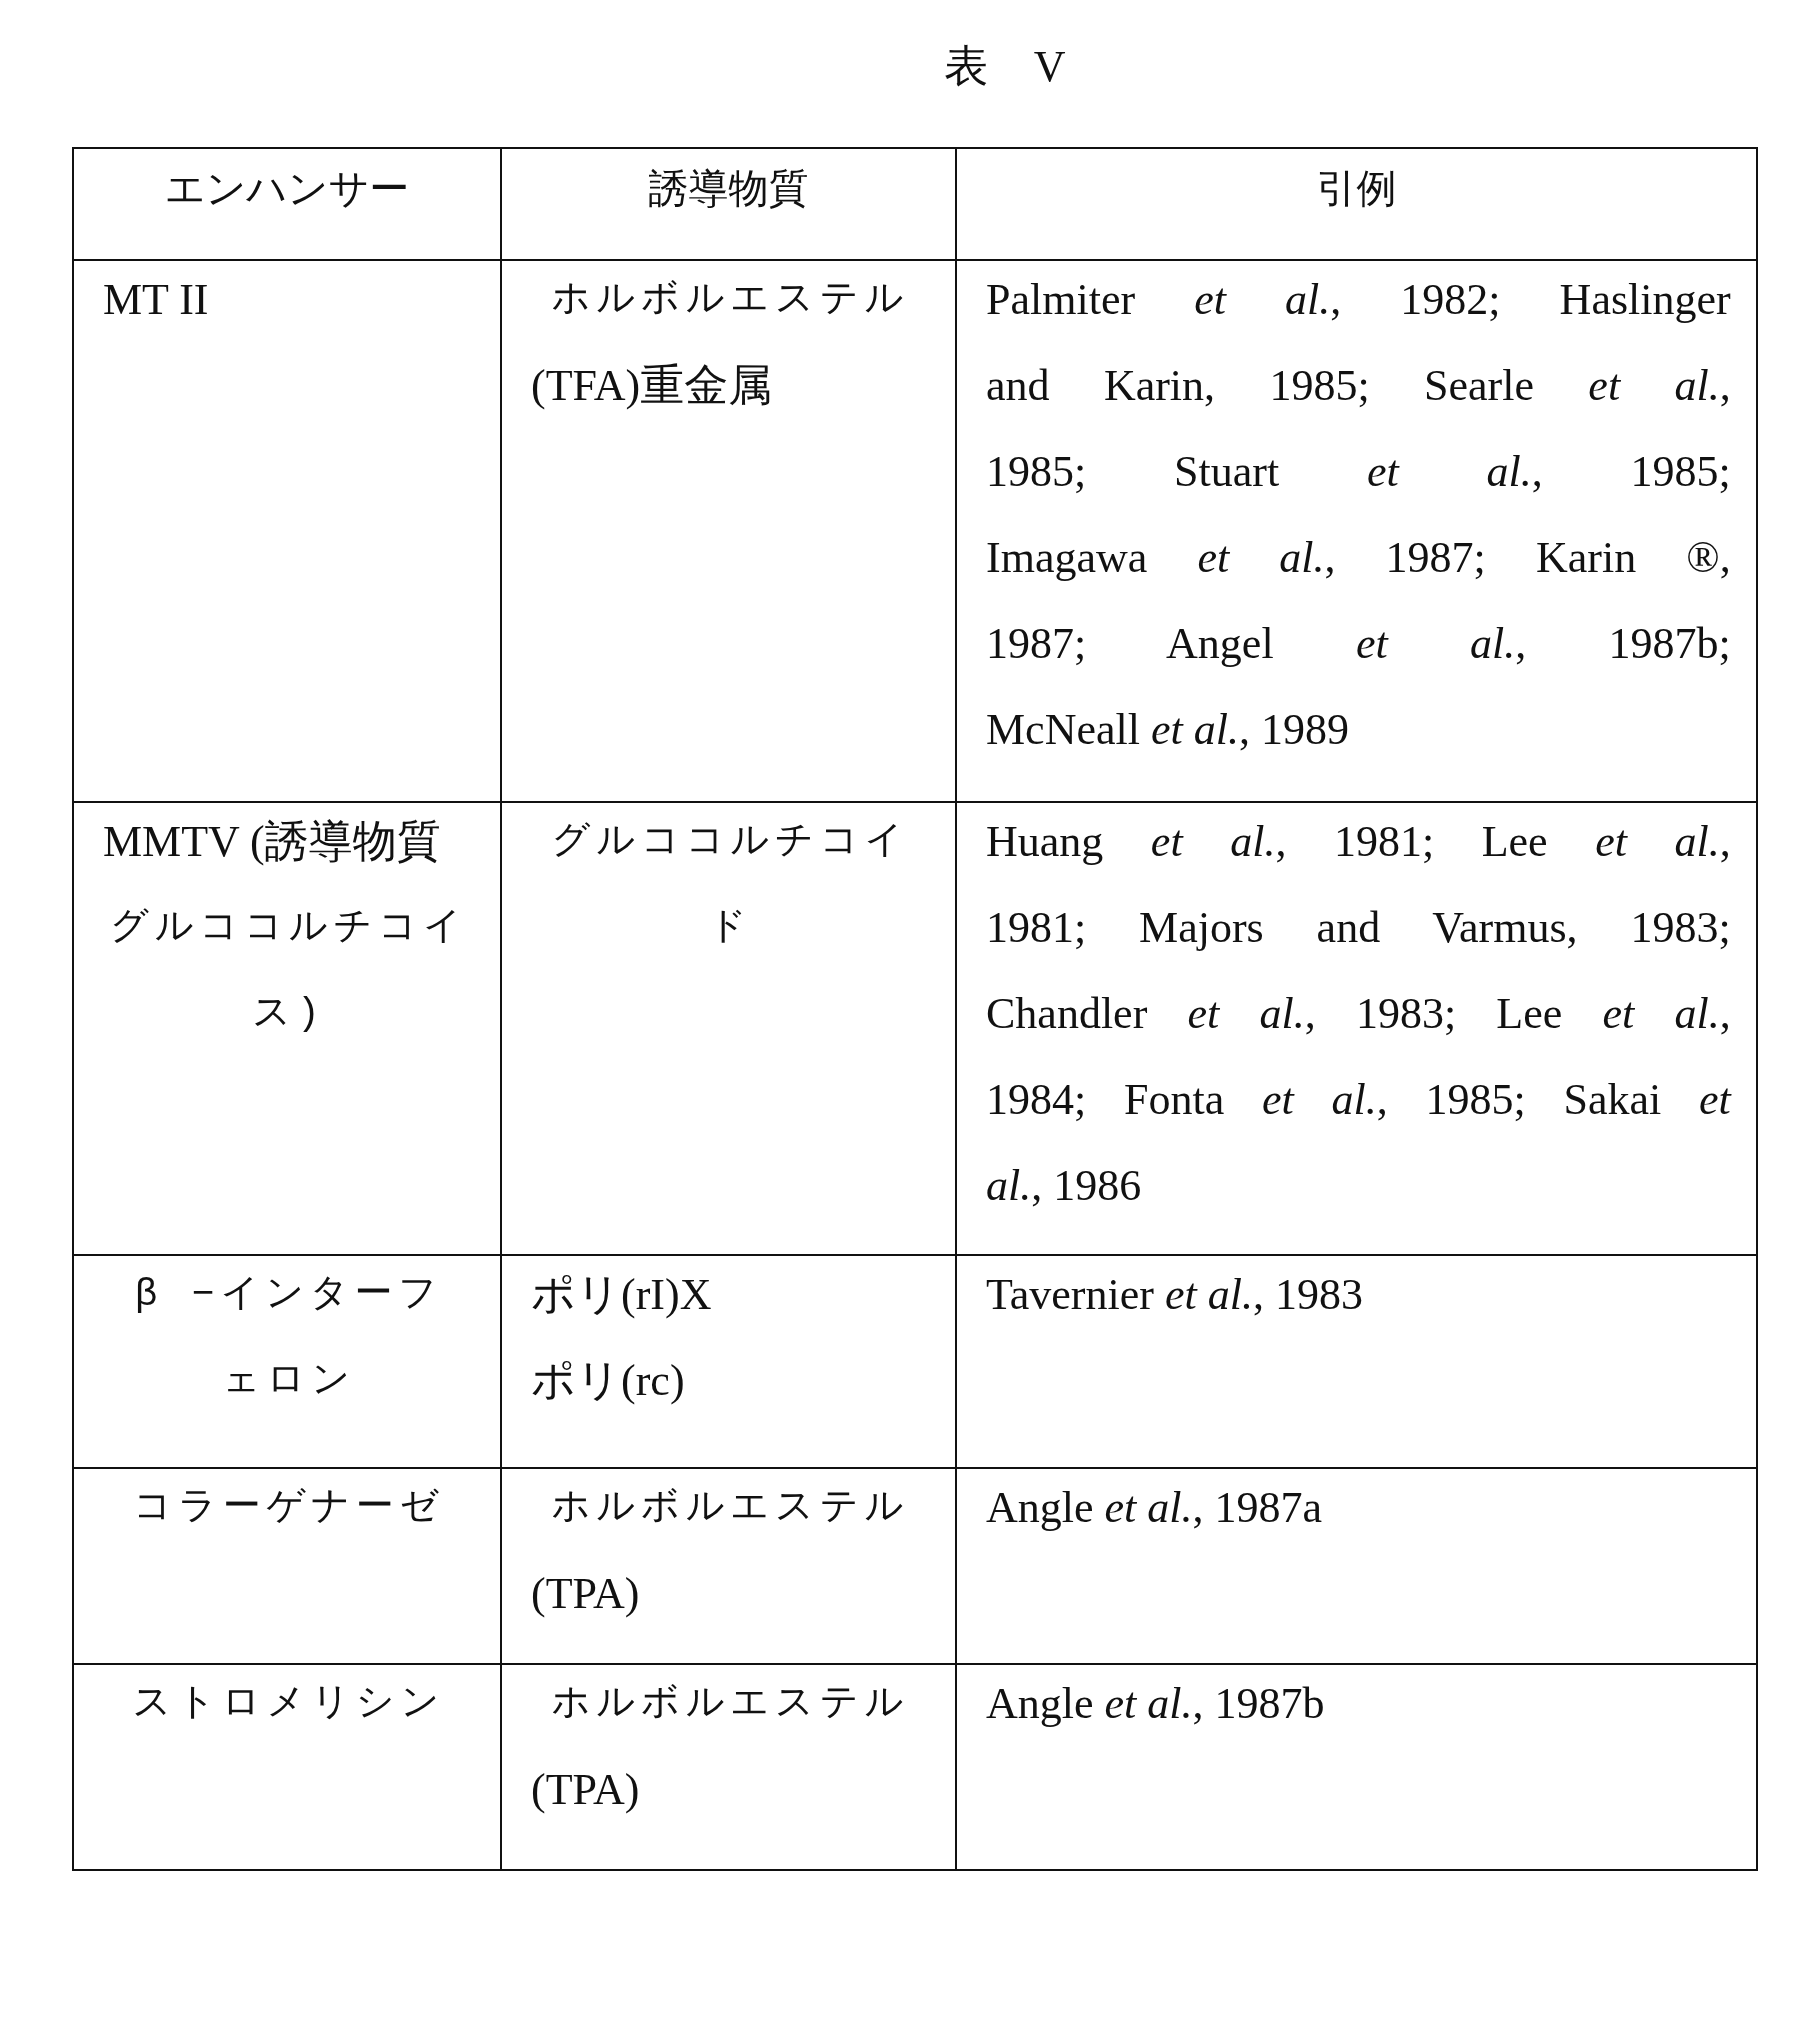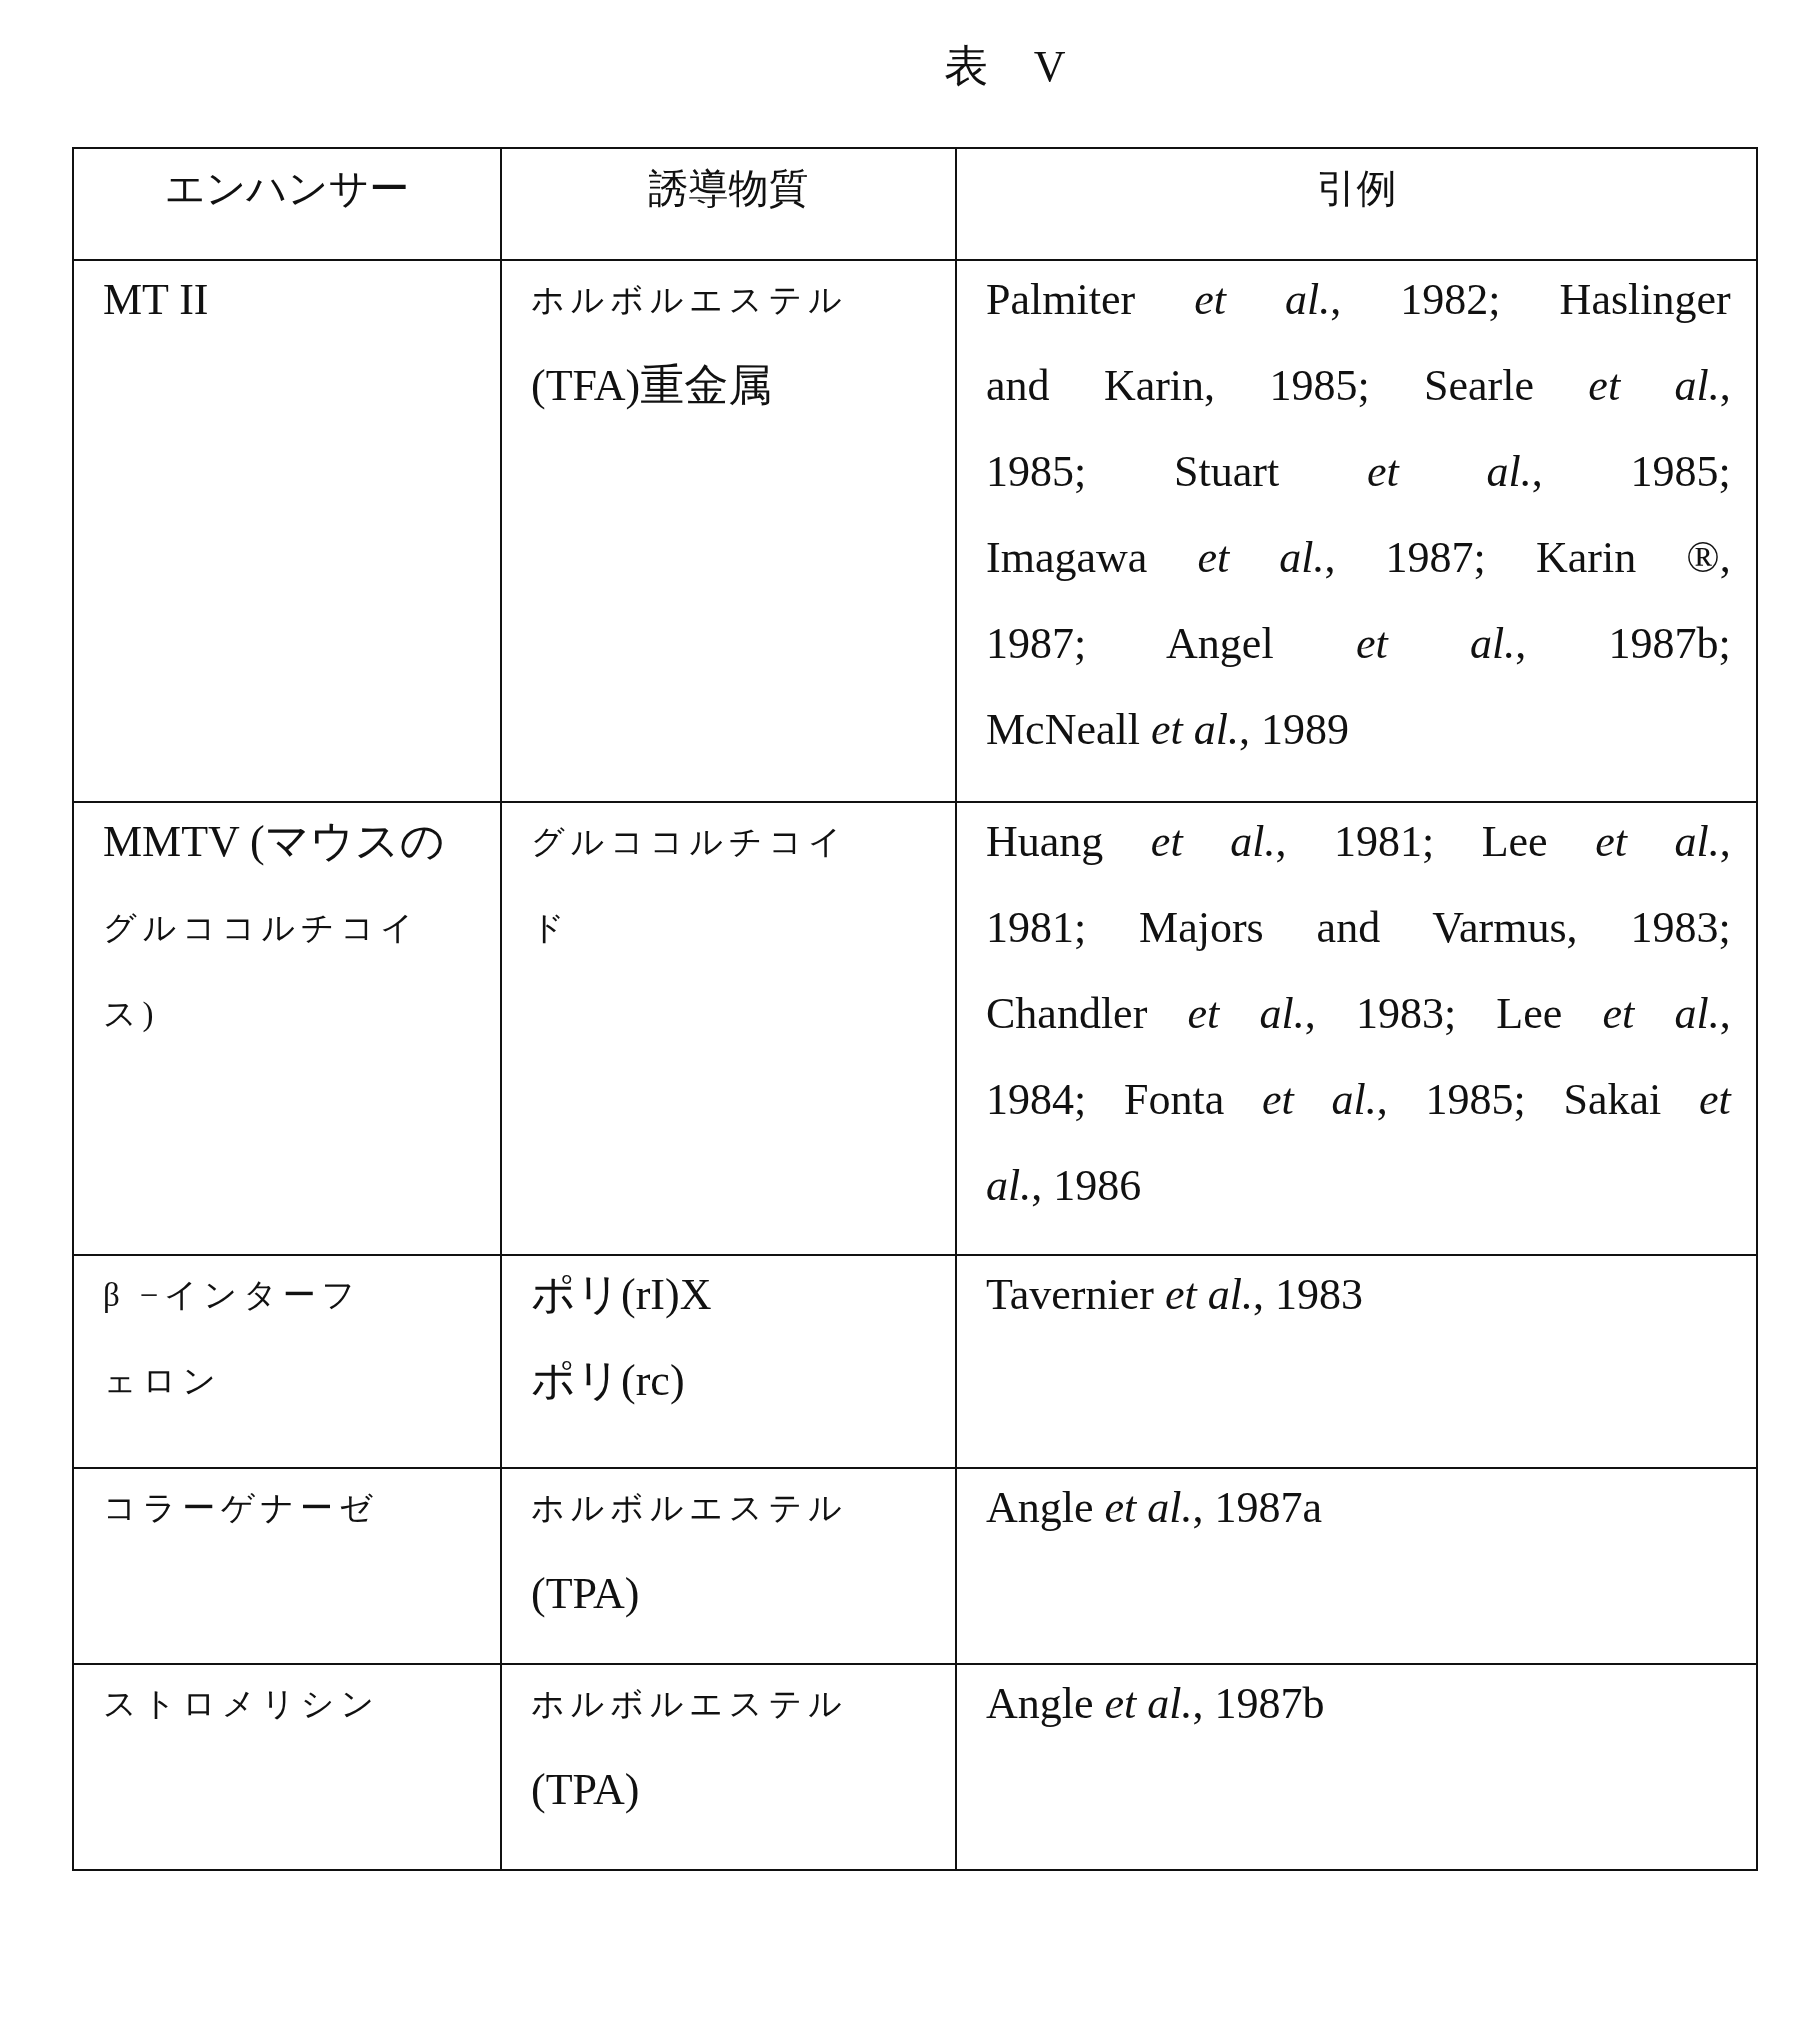--- a/index.html
+++ b/index.html
@@ -62,24 +62,25 @@
     display: block;
     text-align: justify;
     text-align-last: justify;
     white-space: normal;
   }
   .cell .last {
     display: block;
     white-space: nowrap;
   }
   .jp {
-    font-family: Liberation Serif, serif;
-    font-size: 33px;
+    font-family: Liberation Mono, monospace;
+    font-size: 38px;
     letter-spacing: 5.8px;
     font-weight: 300;
+    text-align: center;
   }
   .u { text-decoration: underline; }
   i { font-style: italic; }
   tr.r1 td { height: 524px; }
   tr.r2 td { height: 435px; }
   tr.r3 td { height: 195px; }
   tr.r4 td { height: 195px; }
   tr.r5 td { height: 178px; }
   tr.r6 td { height: 188px; }
 </style>
@@ -123,21 +124,21 @@
             <span class="jline">Imagawa <i>et al.</i>, 1987; Karin ®,</span>
             <span class="jline">1987; Angel <i>et al.</i>, 1987b;</span>
             <span class="last">McNeall <i>et al.</i>, 1989</span>
           </div>
         </td>
     </tr>
 
     <tr class="r2">
       <td>
           <div class="cell">
-        <span class="line">MMTV (マウスの</span>
+        <span class="line">MMTV (誘導物質</span>
         <span class="line jp">グルココルチコイ</span>
         <span class="line jp">ス)</span>
       </div>
         </td>
       <td>
           <div class="cell">
         <span class="line jp">グルココルチコイ</span>
         <span class="line jp">ド</span>
       </div>
         </td>

